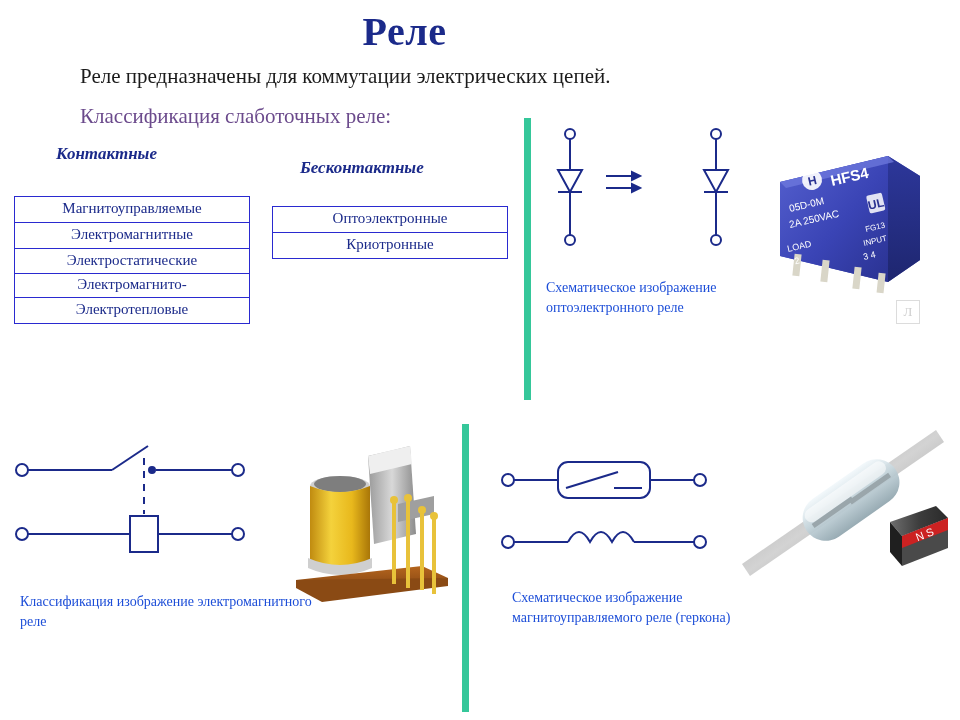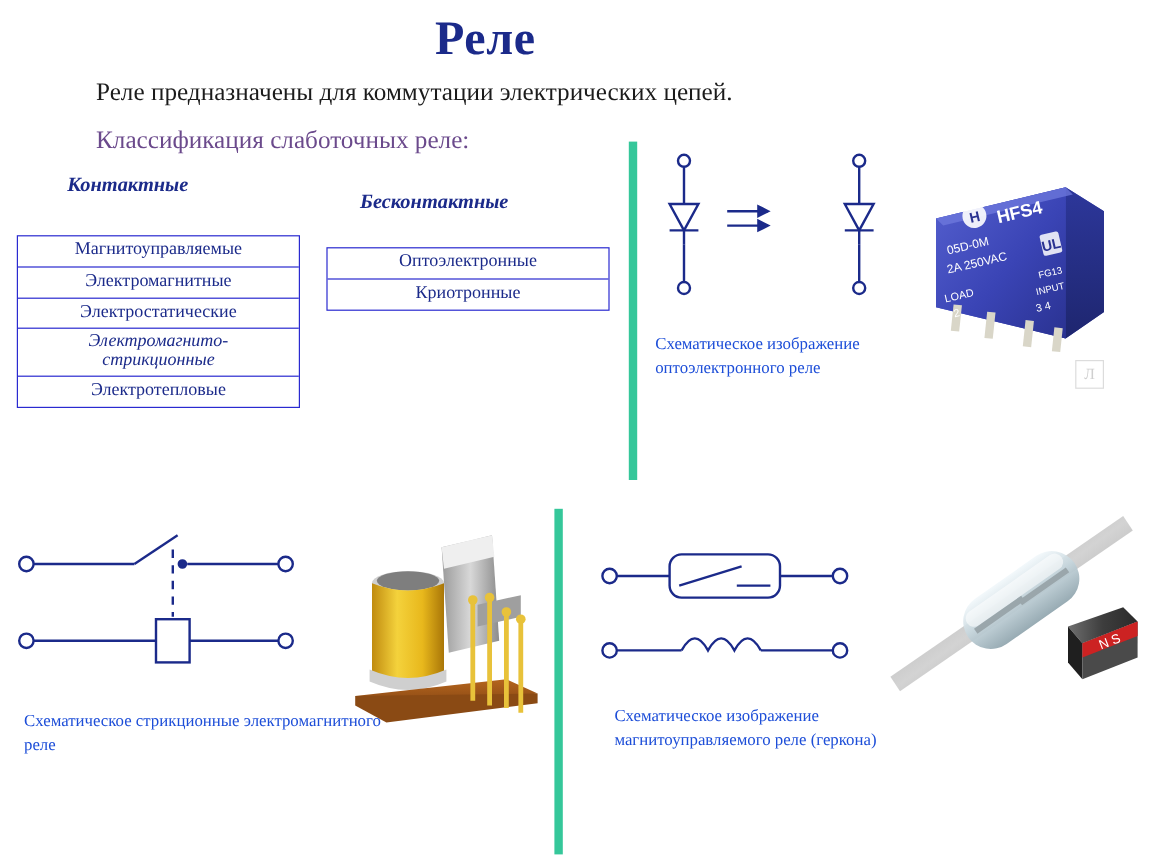--- a/index.html
+++ b/index.html
@@ -76,21 +76,21 @@
   .class-row {
     border-bottom: 1px solid #2a2ad0;
     color: #1b2a8a;
     font-size: 15px;
     text-align: center;
     padding: 4px 2px 5px 2px;
     line-height: 1.05;
     box-sizing: border-box;
   }
   .class-row:last-child { border-bottom: none; }
-  .class-row.tall { padding: 3px 2px 4px 2px; font-style: italic; }
+  .class-row.tall { padding: 3px 2px 4px 2px; }
   .class-row .sub { display: block; }
 
   
   .divider {
     position: absolute;
     background: #35c79a;
   }
   .divider.v1 { left: 524px; top: 118px; width: 7px; height: 282px; }
   .divider.v2 { left: 462px; top: 424px; width: 7px; height: 288px; }
 
@@ -140,21 +140,20 @@
 
   <div class="col-head a">Контактные</div>
   <div class="col-head b">Бесконтактные</div>
 
   <div class="class-table left">
     <div class="class-row">Магнитоуправляемые</div>
     <div class="class-row">Электромагнитные</div>
     <div class="class-row">Электростатические</div>
     <div class="class-row tall">
       <span class="sub">Электромагнито-</span>
-      <span class="sub">стрикционные</span>
     </div>
     <div class="class-row">Электротепловые</div>
   </div>
 
   <div class="class-table right">
     <div class="class-row">Оптоэлектронные</div>
     <div class="class-row">Криотронные</div>
   </div>
 
   <div class="divider v1"></div>
@@ -310,21 +309,21 @@
       </g>
       <g fill="#e8c23a">
         <circle cx="112" cy="62" r="4"></circle>
         <circle cx="126" cy="60" r="4"></circle>
         <circle cx="140" cy="72" r="4"></circle>
         <circle cx="152" cy="78" r="4"></circle>
       </g>
     </svg>
   </div>
 
-  <div class="caption em">Схематическое стрикционные электромагнитного реле</div>
+  <div class="caption em">Классификация изображение электромагнитного реле</div>
 
   <div class="fig" id="fig-reed-schem">
     <svg width="220" height="110" viewBox="0 0 220 110">
       <g stroke="#1b2a8a" stroke-width="2" fill="none">
 
         <circle cx="12" cy="28" r="6"></circle>
         <path d="M18 28 L62 28"></path>
         <rect x="62" y="10" width="92" height="36" rx="10"></rect>
         <path d="M70 36 L122 20"></path>
         <path d="M118 36 L146 36"></path>

